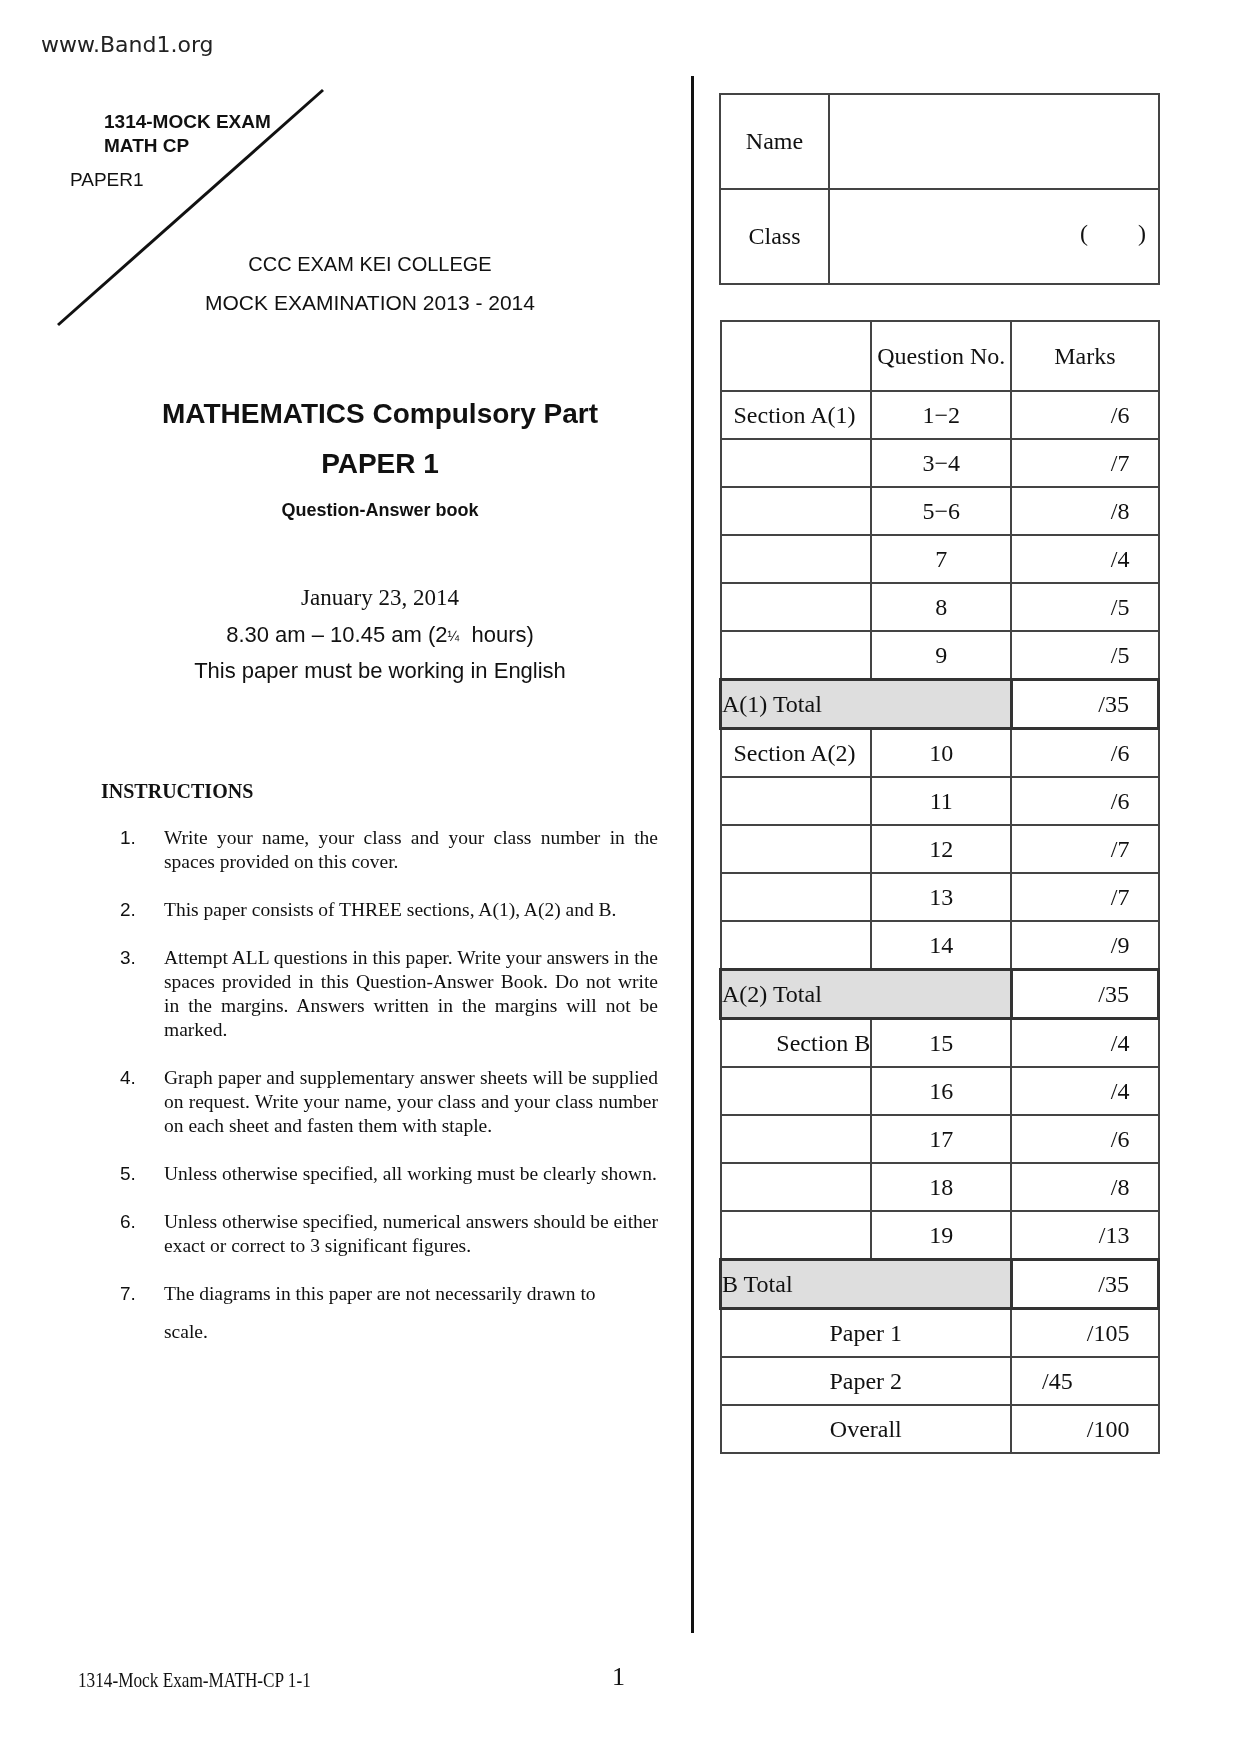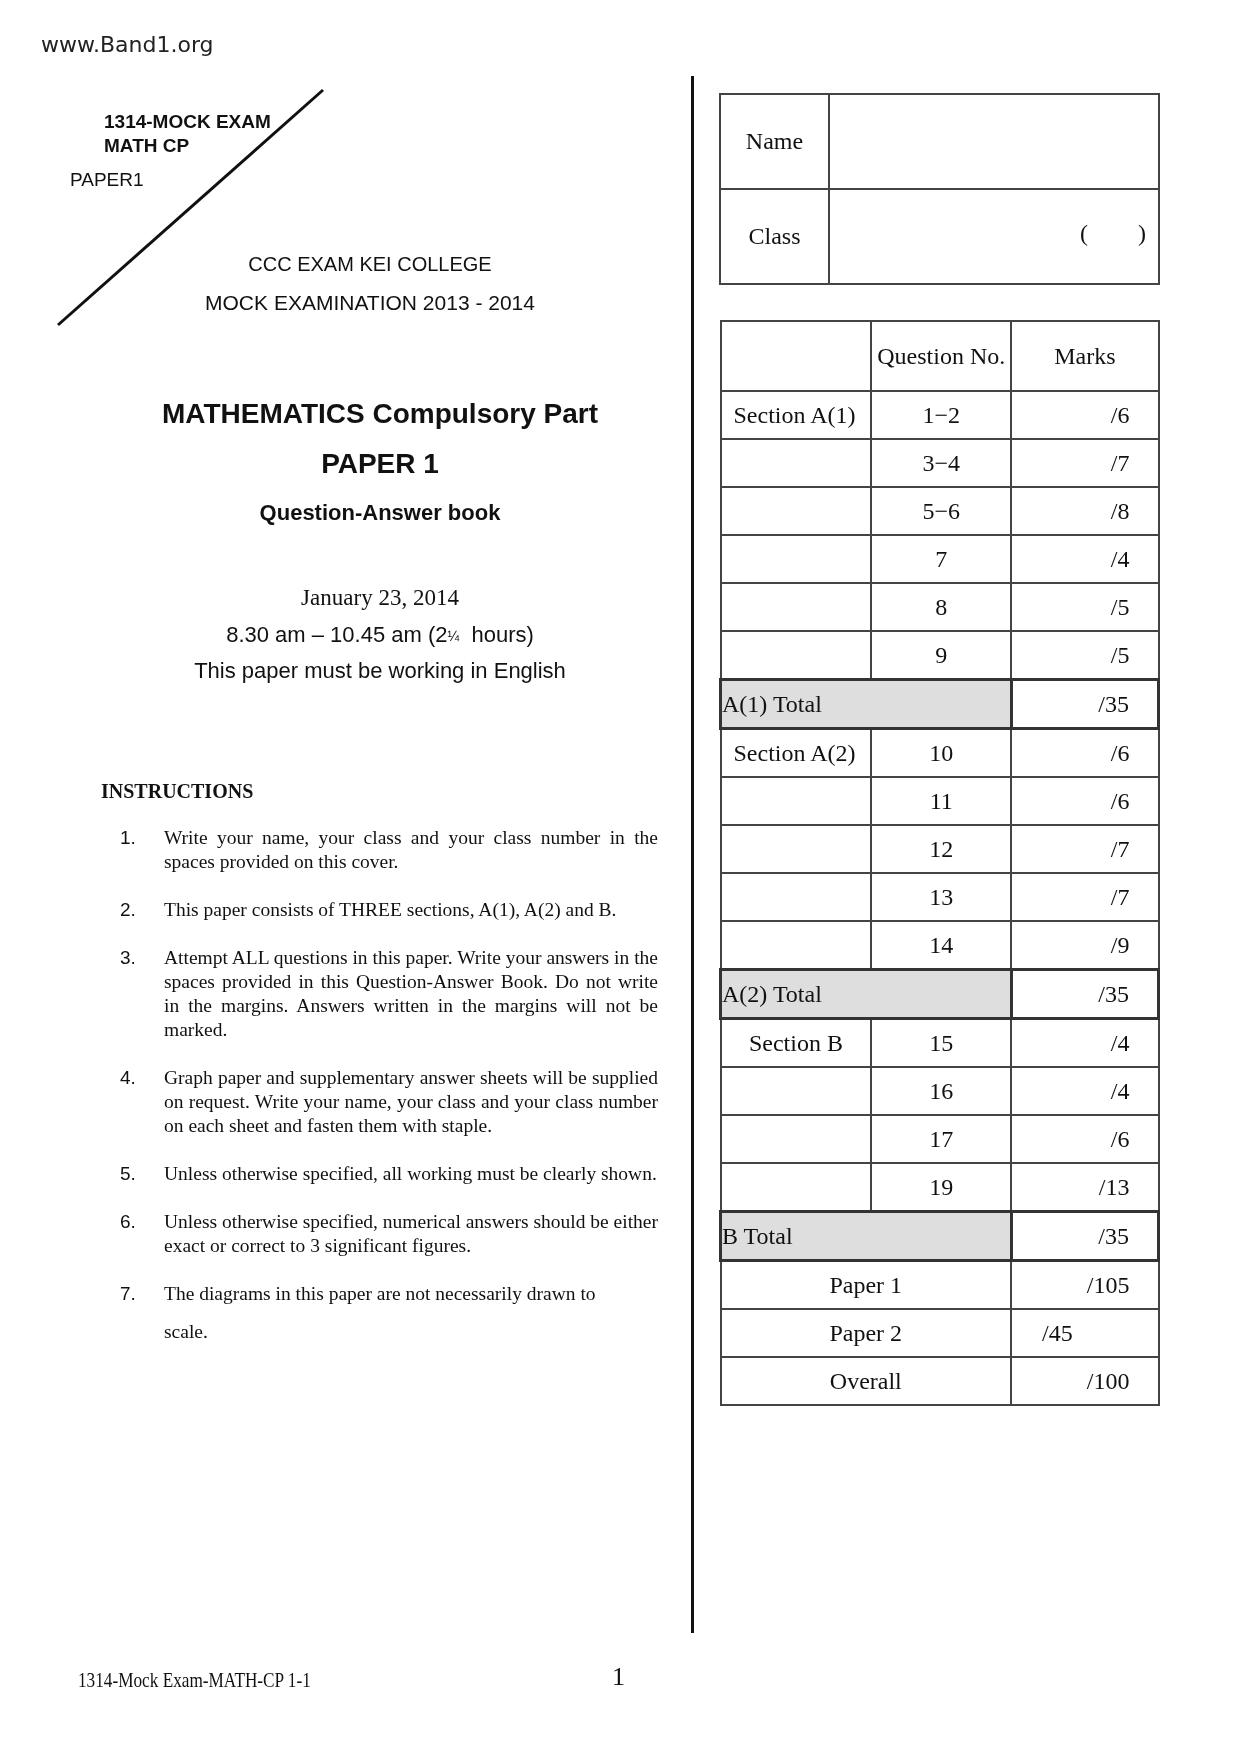--- a/index.html
+++ b/index.html
@@ -9,21 +9,21 @@
   .code-block { left: 70px; top: 110px; font-family: "Liberation Sans", sans-serif; }
   .code-line1, .code-line2 { font-size: 19px; font-weight: bold; line-height: 24px; margin-left: 34px; }
   .code-line3 { font-size: 19px; margin-top: 11px; }
   .diag { left: 0; top: 0; }
   .school { left: 180px; width: 380px; text-align: center; font-family: "Liberation Sans", sans-serif; }
   .school-name { top: 253px; font-size: 20px; }
   .school-exam { top: 291px; font-size: 21px; }
   .title-block { left: 60px; width: 640px; text-align: center; }
   .t-main { top: 398px; font-size: 28px; font-weight: bold; font-family: "Liberation Sans", sans-serif; }
   .t-paper { top: 448px; font-size: 28px; font-weight: bold; font-family: "Liberation Sans", sans-serif; }
-  .t-qa { top: 500px; font-size: 22px; font-weight: bold; font-family: "Liberation Sans", sans-serif; }
+  .t-qa { top: 500px; font-size: 18px; font-weight: bold; font-family: "Liberation Sans", sans-serif; }
   .t-date { top: 585px; font-size: 23px; font-family: "Liberation Serif", serif; }
   .t-time { top: 622px; font-size: 22px; font-family: "Liberation Sans", sans-serif; }
   .t-lang { top: 658px; font-size: 22px; font-family: "Liberation Sans", sans-serif; }
   .frac { font-size: 14px; vertical-align: 1px; }
   .instr-head { left: 101px; top: 780px; font-family: "Liberation Serif", serif; font-weight: bold; font-size: 20px; text-align: center; }
   .instr-list { left: 108px; width: 550px; top: 826px; }
   .instr-item { display: flex; font-family: "Liberation Serif", serif; font-size: 19.5px; line-height: 24px; margin-bottom: 24px; }
   .instr-num { width: 56px; flex: none; font-family: "Liberation Sans", sans-serif; font-size: 19px; padding-left: 12px; box-sizing: border-box; }
   .instr-text { flex: 1; text-align: justify; }
   .instr-item.last .instr-text { line-height: 38px; margin-top: -7px; text-align: left; }
@@ -32,21 +32,21 @@
   .name-table { left: 719px; top: 93px; width: 441px; }
   .name-table td { border: 2px solid #444; height: 91px; font-family: "Liberation Serif", serif; font-size: 24px; }
   .name-table td.lbl { width: 105px; text-align: center; }
   .name-table td.fill { position: relative; }
   .paren { position: absolute; right: 12px; top: 30px; font-size: 24px; letter-spacing: 0; }
   .paren span { display: inline-block; width: 58px; }
   .marks-table { left: 719px; top: 320px; width: 441px; }
   .marks-table td { border: 2px solid #444; height: 46px; font-family: "Liberation Serif", serif; font-size: 24px; padding: 0; }
   .marks-table tr.header td { height: 68px; }
   .c1 { width: 165px; text-align: left; padding-left: 12px !important; }
-  .c1.center { text-align: center; padding-left: 0 !important; }
+  .c1.center { text-align: right; padding-left: 0 !important; }
   .c2 { width: 160px; text-align: center; }
   .c3 { width: 112px; text-align: right; padding-right: 28px !important; }
   .marks-table tr.header .c3 { text-align: center; padding-right: 0 !important; }
   .total-label { background: #dedede; border: 3px solid #333 !important; }
   .total-marks { border-top: 3px solid #333 !important; border-bottom: 3px solid #333 !important; border-right: 3px solid #333 !important; }
   .summary-label { text-align: center; }
   .footer-code { left: 78px; top: 1668px; font-family: "Liberation Serif", serif; font-size: 21px; transform: scaleX(0.82); transform-origin: left; }
   .footer-page { left: 612px; top: 1662px; font-family: "Liberation Serif", serif; font-size: 26px; }
 </style>
 </head>
@@ -208,20 +208,25 @@
     <td class="c2">16</td>
     <td class="c3">/4</td>
   </tr>
   <tr>
     <td class="c1"></td>
     <td class="c2">17</td>
     <td class="c3">/6</td>
   </tr>
   <tr>
     <td class="c1"></td>
+    <td class="c2">18</td>
+    <td class="c3">/8</td>
+  </tr>
+  <tr>
+    <td class="c1"></td>
     <td class="c2">19</td>
     <td class="c3">/13</td>
   </tr>
   <tr>
     <td colspan="2" class="total-label">B Total</td>
     <td class="c3 total-marks">/35</td>
   </tr>
 
   <tr>
     <td colspan="2" class="summary-label">Paper 1</td>

